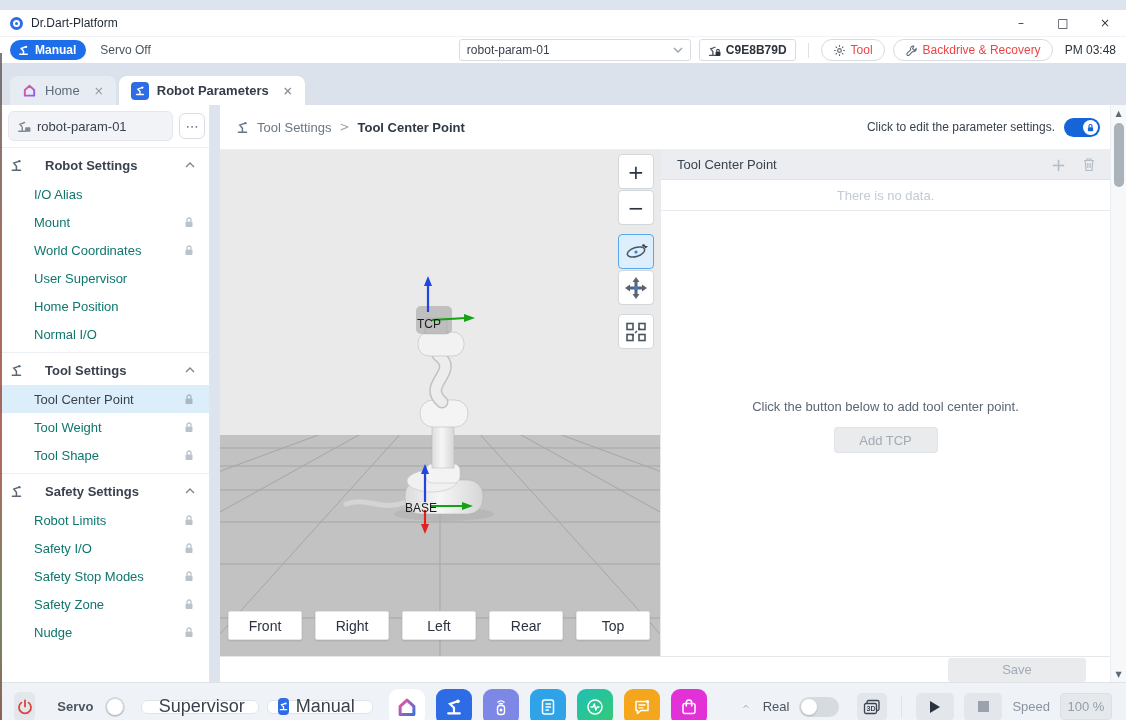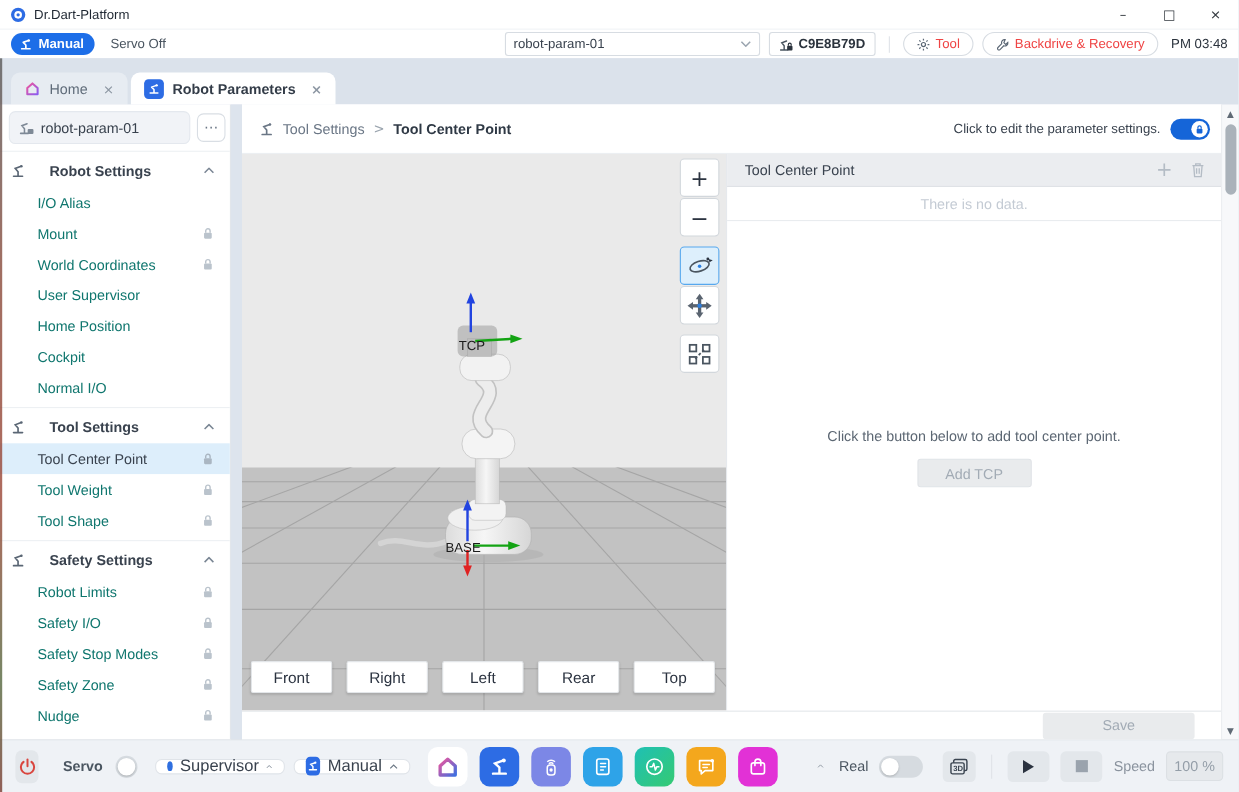--- a/index.html
+++ b/index.html
@@ -1,21 +1,21 @@
 <!DOCTYPE html>
 <html><head>
 <meta charset="utf-8">
 <style>
   * { margin:0; padding:0; box-sizing:border-box; }
   html,body { width:1126px; height:720px; overflow:hidden; }
   body { font-family:"Liberation Sans", sans-serif; background:#dde4ed; color:#39424e; position:relative; }
   .glyph { font-family:"DejaVu Sans", sans-serif; }
 
   
-  .titlebar { height:27px; background:#ffffff; display:flex; align-items:center; padding:0 0 0 10px; border-bottom:1px solid #f0f2f5; }
+  .titlebar { height:27px; background:#ffffff; display:flex; align-items:center; padding:0 0 0 10px; border-bottom:1px solid #f0f2f5;margin-top:10px; }
   .app-logo { width:13px; height:13px; border-radius:50%; background:#2d6ce4; position:relative; flex:0 0 auto; }
   .app-logo::after { content:""; position:absolute; inset:3px; border-radius:50%; background:#fff; }
   .app-logo::before { content:""; position:absolute; inset:5px; border-radius:50%; background:#2d6ce4; z-index:1; }
   .titlebar-title { font-size:12px; margin-left:8px; color:#1f2732; }
   .win-controls { margin-left:auto; display:flex; height:100%; }
   .win-btn { width:42px; display:flex; align-items:center; justify-content:center; font-size:12px; color:#33393f; cursor:default; }
 
   
   .toolbar { height:26px; background:#ffffff; display:flex; align-items:center; padding:0 10px; }
   .mode-pill { height:20px; background:#1d6ee8; border-radius:10px; color:#fff; display:flex; align-items:center; gap:5px; padding:0 10px 0 7px; font-size:12px; font-weight:bold; }
@@ -94,21 +94,21 @@
   .sb-arrow { height:16px; display:flex; align-items:center; justify-content:center; font-size:8px; color:#606a75; width:100%; }
   .sb-thumb { width:10px; height:64px; background:#aab2ba; border-radius:5px; margin-top:2px; }
   .sb-spacer { flex:1; }
 
   
   .taskbar { height:48px; background:#eff2f6; border-top:1px solid #dfe3e8; display:flex; align-items:center; padding:0 14px; }
   .power-btn { width:44px; height:30px; background:#e3e7eb; border-radius:6px; display:flex; align-items:center; justify-content:center; }
   .tb-label { font-size:13px; color:#4a5560; }
   .tgl-off { width:40px; height:20px; border-radius:10px; background:#d6dbe0; position:relative; }
   .tgl-off .knob { position:absolute; top:2px; left:2px; width:16px; height:16px; border-radius:50%; background:#fff; box-shadow:0 1px 2px rgba(0,0,0,.2); }
-  .tb-select { height:14px; background:#fff; border:1px solid #e0e4e9; border-radius:6px; display:flex; align-items:center; gap:7px; padding:0 10px; font-size:15px; color:#39424e; }
+  .tb-select { height:14px; background:#fff; border:1px solid #e0e4e9; border-radius:6px; display:flex; align-items:center; gap:7px; padding:0 10px; font-size:18px; color:#39424e; }
   .role-dot { width:9px; height:9px; border-radius:50%; background:#2f6fe0; }
   .mini-manual { width:17px; height:17px; border-radius:4px; background:#2d6ce4; display:flex; align-items:center; justify-content:center; }
   .apps { display:flex; align-items:center; gap:11px; margin-left:16px; }
   .app-ic { width:36px; height:36px; border-radius:9px; display:flex; align-items:center; justify-content:center; }
   .taskbar-right { margin-left:auto; display:flex; align-items:center; gap:10px; }
   .btn-3d { width:30px; height:28px; background:#e3e7eb; border-radius:5px; display:flex; align-items:center; justify-content:center; }
   .play-btn,.stop-btn { width:38px; height:28px; background:#e3e7eb; border-radius:5px; display:flex; align-items:center; justify-content:center; }
   .play-tri { width:0; height:0; border-left:10px solid #2b3340; border-top:6px solid transparent; border-bottom:6px solid transparent; }
   .stop-sq { width:11px; height:11px; background:#9aa3ad; }
   .speed-val { width:52px; height:27px; background:#e6e9ec; border:1px solid #dce0e4; border-radius:4px; display:flex; align-items:center; justify-content:center; font-size:13px; color:#949ea8; }
@@ -241,23 +241,20 @@
         <svg class="lock" width="12" height="12" viewBox="0 0 12 12">
             <rect x="2.5" y="5.5" width="7" height="5.5" rx="1" fill="#bac3cc"></rect>
             <path d="M4 5.5V4a2 2 0 0 1 4 0v1.5" fill="none" stroke="#bac3cc" stroke-width="1.3"></path>
           </svg>
         </div>
       <div class="side-item">
           <span>User Supervisor</span>
         </div>
       <div class="side-item">
           <span>Home Position</span>
-        </div>
-      <div class="side-item">
-          <span>Cockpit</span>
         </div>
       <div class="side-item">
           <span>Normal I/O</span>
         </div>
     </div>
 
     <div class="side-section" style="margin-top:4px;">
       <div class="section-hd">
         <svg width="14" height="14" viewBox="0 0 12 12">
             <path d="M2,10.5 h7 M5.5,10.5 V7 L3.3,4.4 L7.9,2.7" stroke="#5a6674" stroke-width="1.3" fill="none" stroke-linecap="round"></path>

